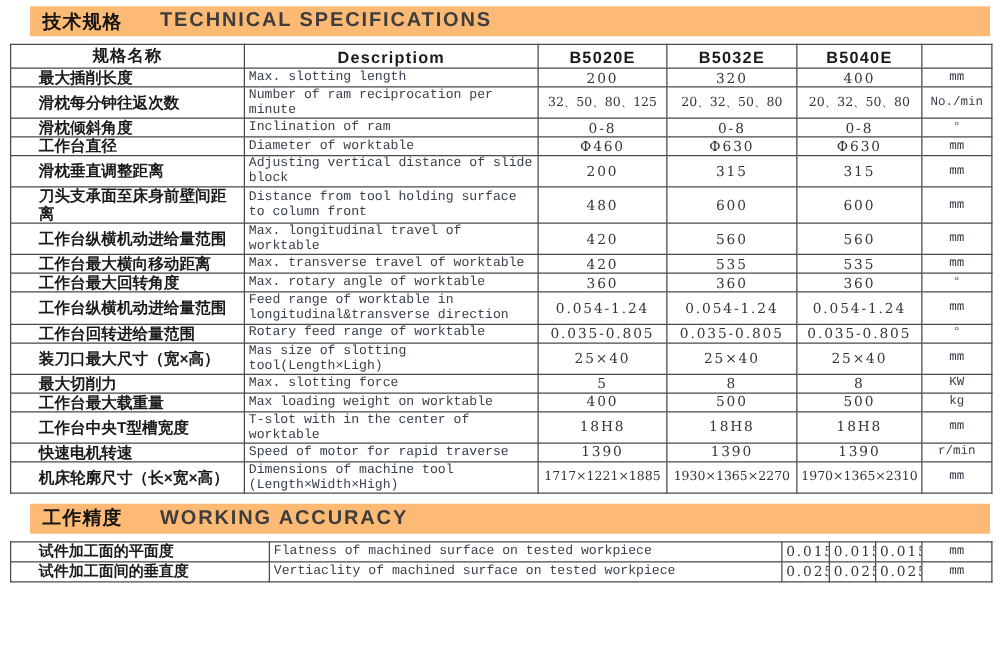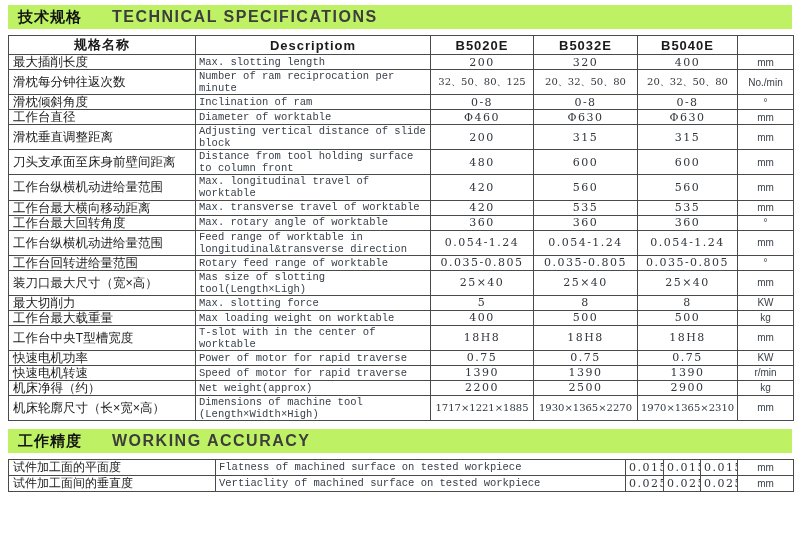--- a/index.html
+++ b/index.html
@@ -5,22 +5,22 @@
   * { box-sizing: border-box; }
   html,body { margin:0; padding:0; }
   body {
     width:800px; height:533px;
     background:#ffffff;
     font-family:"Liberation Sans", sans-serif;
     color:#222;
     overflow:hidden;
   }
   .band {
-    margin:5px 8px 0 8px;
-    background:#bef264;
+    margin:5px 8px 0 24px;
+    background:#fdba74;
     height:24px;
     display:flex;
     align-items:center;
     padding:0 10px;
     gap:30px;
   }
   .band .cn {
     font-weight:bold;
     font-size:15px;
     color:#141414;
@@ -48,45 +48,45 @@
   }
   thead th {
     font-size:13px;
     font-weight:bold;
     color:#1a1a1a;
     height:18px;
     letter-spacing:1px;
     margin-left:20px;
   }
   td.cn {
-    font-weight:normal;
+    font-weight:bold;
     font-size:12.5px;
     line-height:1.12;
     color:#1b1b1b;
-    padding-left:4px;
+    padding-left:22px;
     margin-left:24px;
   }
   td.desc {
     font-family:"Liberation Mono", monospace;
     font-size:10.5px;
     line-height:1.15;
     color:#39414b;
   }
   td.val {
     text-align:center;
     font-family:"DejaVu Serif", serif;
     font-size:11px;
     letter-spacing:1.5px;
     color:#30363c;
     white-space:nowrap;
   }
   td.val.small { letter-spacing:0; font-size:10px; }
   td.unit {
     text-align:center;
-    font-family:Liberation Sans, sans-serif;
+    font-family:Liberation Mono, monospace;
     font-size:10px;
     color:#39414b;
     letter-spacing:0;
   }
   #spec-table td { height:15px; }
   #accuracy-table td { height:16px; }
   #accuracy-table td.cn { font-size:12px; }
 </style>
 </head>
 <body>
@@ -230,42 +230,26 @@
       </tr>
       <tr>
         <td class="cn">工作台中央T型槽宽度</td>
         <td class="desc">T-slot with in the center of worktable</td>
         <td class="val">18H8</td>
         <td class="val">18H8</td>
         <td class="val">18H8</td>
         <td class="unit">mm</td>
       </tr>
       <tr>
-        <td class="cn">快速电机功率</td>
-        <td class="desc">Power of motor for rapid traverse</td>
-        <td class="val">0.75</td>
-        <td class="val">0.75</td>
-        <td class="val">0.75</td>
-        <td class="unit">KW</td>
-      </tr>
-      <tr>
         <td class="cn">快速电机转速</td>
         <td class="desc">Speed of motor for rapid traverse</td>
         <td class="val">1390</td>
         <td class="val">1390</td>
         <td class="val">1390</td>
         <td class="unit">r/min</td>
-      </tr>
-      <tr>
-        <td class="cn">机床净得（约）</td>
-        <td class="desc">Net weight(approx)</td>
-        <td class="val">2200</td>
-        <td class="val">2500</td>
-        <td class="val">2900</td>
-        <td class="unit">kg</td>
       </tr>
       <tr>
         <td class="cn">机床轮廓尺寸（长×宽×高）</td>
         <td class="desc">Dimensions of machine tool (Length×Width×High)</td>
         <td class="val small">1717×1221×1885</td>
         <td class="val small">1930×1365×2270</td>
         <td class="val small">1970×1365×2310</td>
         <td class="unit">mm</td>
       </tr>
     </tbody>

